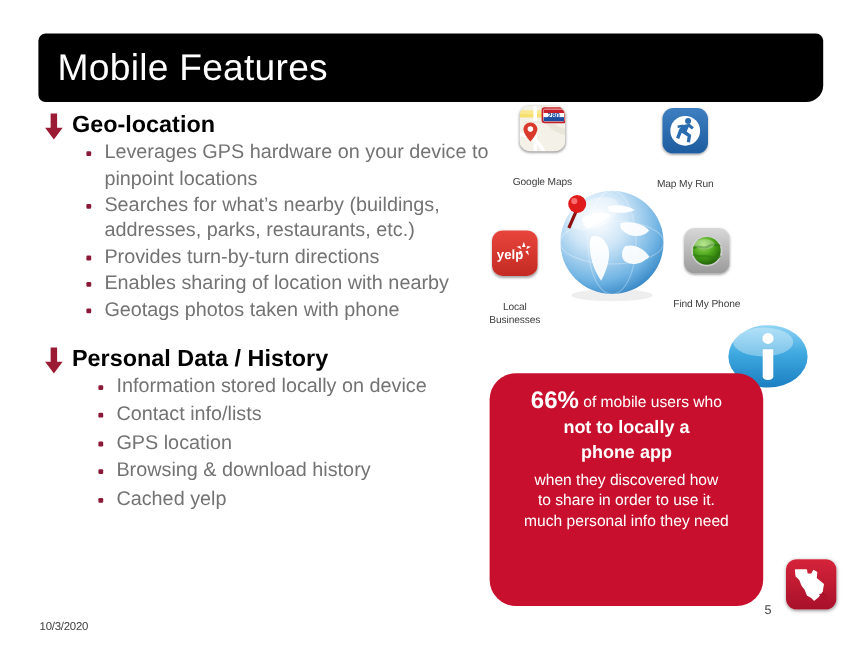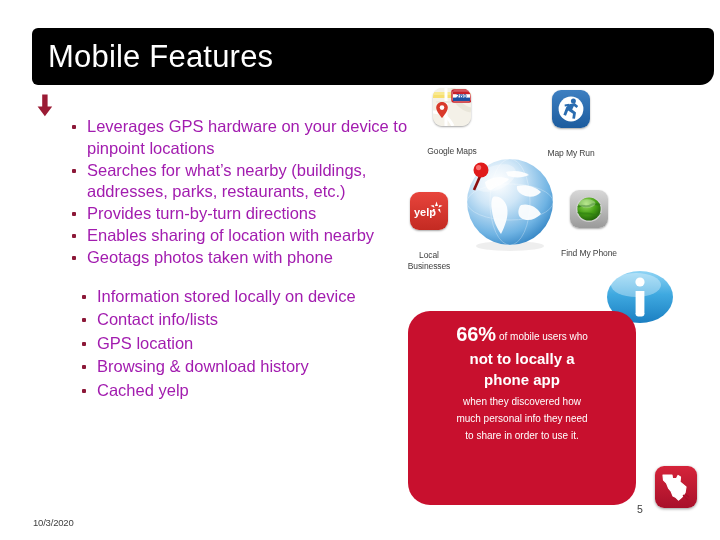--- a/index.html
+++ b/index.html
@@ -24,21 +24,20 @@
 
   
   #title-bar {
     position: absolute;
     left: 32px;
     top: 28px;
     width: 654px;
     height: 57px;
     background: #000000;
     border-radius: 6px 6px 14px 6px;
-    padding-left: 28px;
   }
   #title-text {
     position: absolute;
     left: 16px;
     top: 4px;
     color: #ffffff;
     font-size: 31px;
     font-weight: 400;
     letter-spacing: 0.2px;
     line-height: 50px;
@@ -78,21 +77,21 @@
 
   ul.bullets {
     list-style: none;
     margin: 0;
     padding: 0 0 0 34px;
   }
   ul.bullets li {
     position: relative;
     font-size: 16.5px;
     line-height: 21.5px;
-    color: #a21caf;
+    color: #737373;
     padding-left: 17px;
     margin-bottom: 0px;
   }
   ul.bullets li::before {
     content: "";
     position: absolute;
     left: 2px;
     top: 9px;
     width: 4px;
     height: 4px;
@@ -194,21 +193,21 @@
   #callout-inner {
     padding: 15px 14px 0 14px;
   }
   .callout-line { line-height: 17px; }
   #callout-stat {
     font-size: 20px;
     font-weight: bold;
     vertical-align: -1px;
   }
   .callout-small {
-    font-size: 10px;
+    font-size: 13px;
     font-weight: normal;
   }
   .callout-bold {
     font-size: 15px;
     font-weight: bold;
     line-height: 21px;
   }
   .callout-tail-space { height: 3px; }
 
   
@@ -234,31 +233,40 @@
 
   <div id="content">
 
     <div class="section" id="section-geo">
       <div class="section-head">
         <span class="arrow-icon">
           <svg viewBox="0 0 18 23" width="18" height="23" aria-hidden="true">
             <path d="M6.2 0.5 L11.6 0.5 L11.6 12.5 L16.2 12.5 L8.9 22.3 L1.6 12.5 L6.2 12.5 Z" fill="#9b1b34"></path>
           </svg>
         </span>
+        <span class="section-title">Geo-location</span>
       </div>
       <ul class="bullets">
         <li>Leverages GPS hardware on your device to pinpoint locations</li>
         <li>Searches for what’s nearby (buildings, addresses, parks, restaurants, etc.)</li>
         <li>Provides turn-by-turn directions</li>
         <li>Enables sharing of location with nearby</li>
         <li>Geotags photos taken with phone</li>
       </ul>
     </div>
 
     <div class="section" id="section-personal">
+      <div class="section-head">
+        <span class="arrow-icon">
+          <svg viewBox="0 0 18 23" width="18" height="23" aria-hidden="true">
+            <path d="M6.2 0.5 L11.6 0.5 L11.6 12.5 L16.2 12.5 L8.9 22.3 L1.6 12.5 L6.2 12.5 Z" fill="#9b1b34"></path>
+          </svg>
+        </span>
+        <span class="section-title">Personal Data / History</span>
+      </div>
       <ul class="bullets">
         <li>Information stored locally on device</li>
         <li>Contact info/lists</li>
         <li>GPS location</li>
         <li>Browsing &amp; download history</li>
         <li>Cached yelp</li>
       </ul>
     </div>
 
   </div>
@@ -394,22 +402,22 @@
   <div id="callout">
     <div id="callout-inner">
       <div class="callout-line">
         <span id="callout-stat">66%</span><span class="callout-small"> of mobile users who</span>
       </div>
       <div class="callout-tail-space"></div>
       <div class="callout-bold">not to locally a</div>
       <div class="callout-bold">phone app</div>
       <div class="callout-tail-space"></div>
       <div class="callout-line callout-small">when they discovered how</div>
+      <div class="callout-line callout-small">to share in order to use it.</div>
       <div class="callout-line callout-small">much personal info they need</div>
-      <div class="callout-line callout-small">to share in order to use it.</div>
     </div>
   </div>
 
   <div id="texas-logo">
     <svg viewBox="0 0 42 42" width="42" height="42" aria-hidden="true">
       <path d="M8 9 L17 9 L17.5 12.5 L21.5 12.5 L23 9.5 L25.5 11 L25 16 L31 21 L30 27 L27 31 L23.5 34 L21 31.5 L18 30 L16 25 L13.5 22 L11.5 17 L8.5 14 Z" fill="#ffffff" stroke="#ffffff" stroke-width="1.2" stroke-linejoin="round"></path>
       <path d="M28 29 L33 34 M30 28 L34 31" stroke="#a8102a" stroke-width="1.2"></path>
     </svg>
   </div>
 

